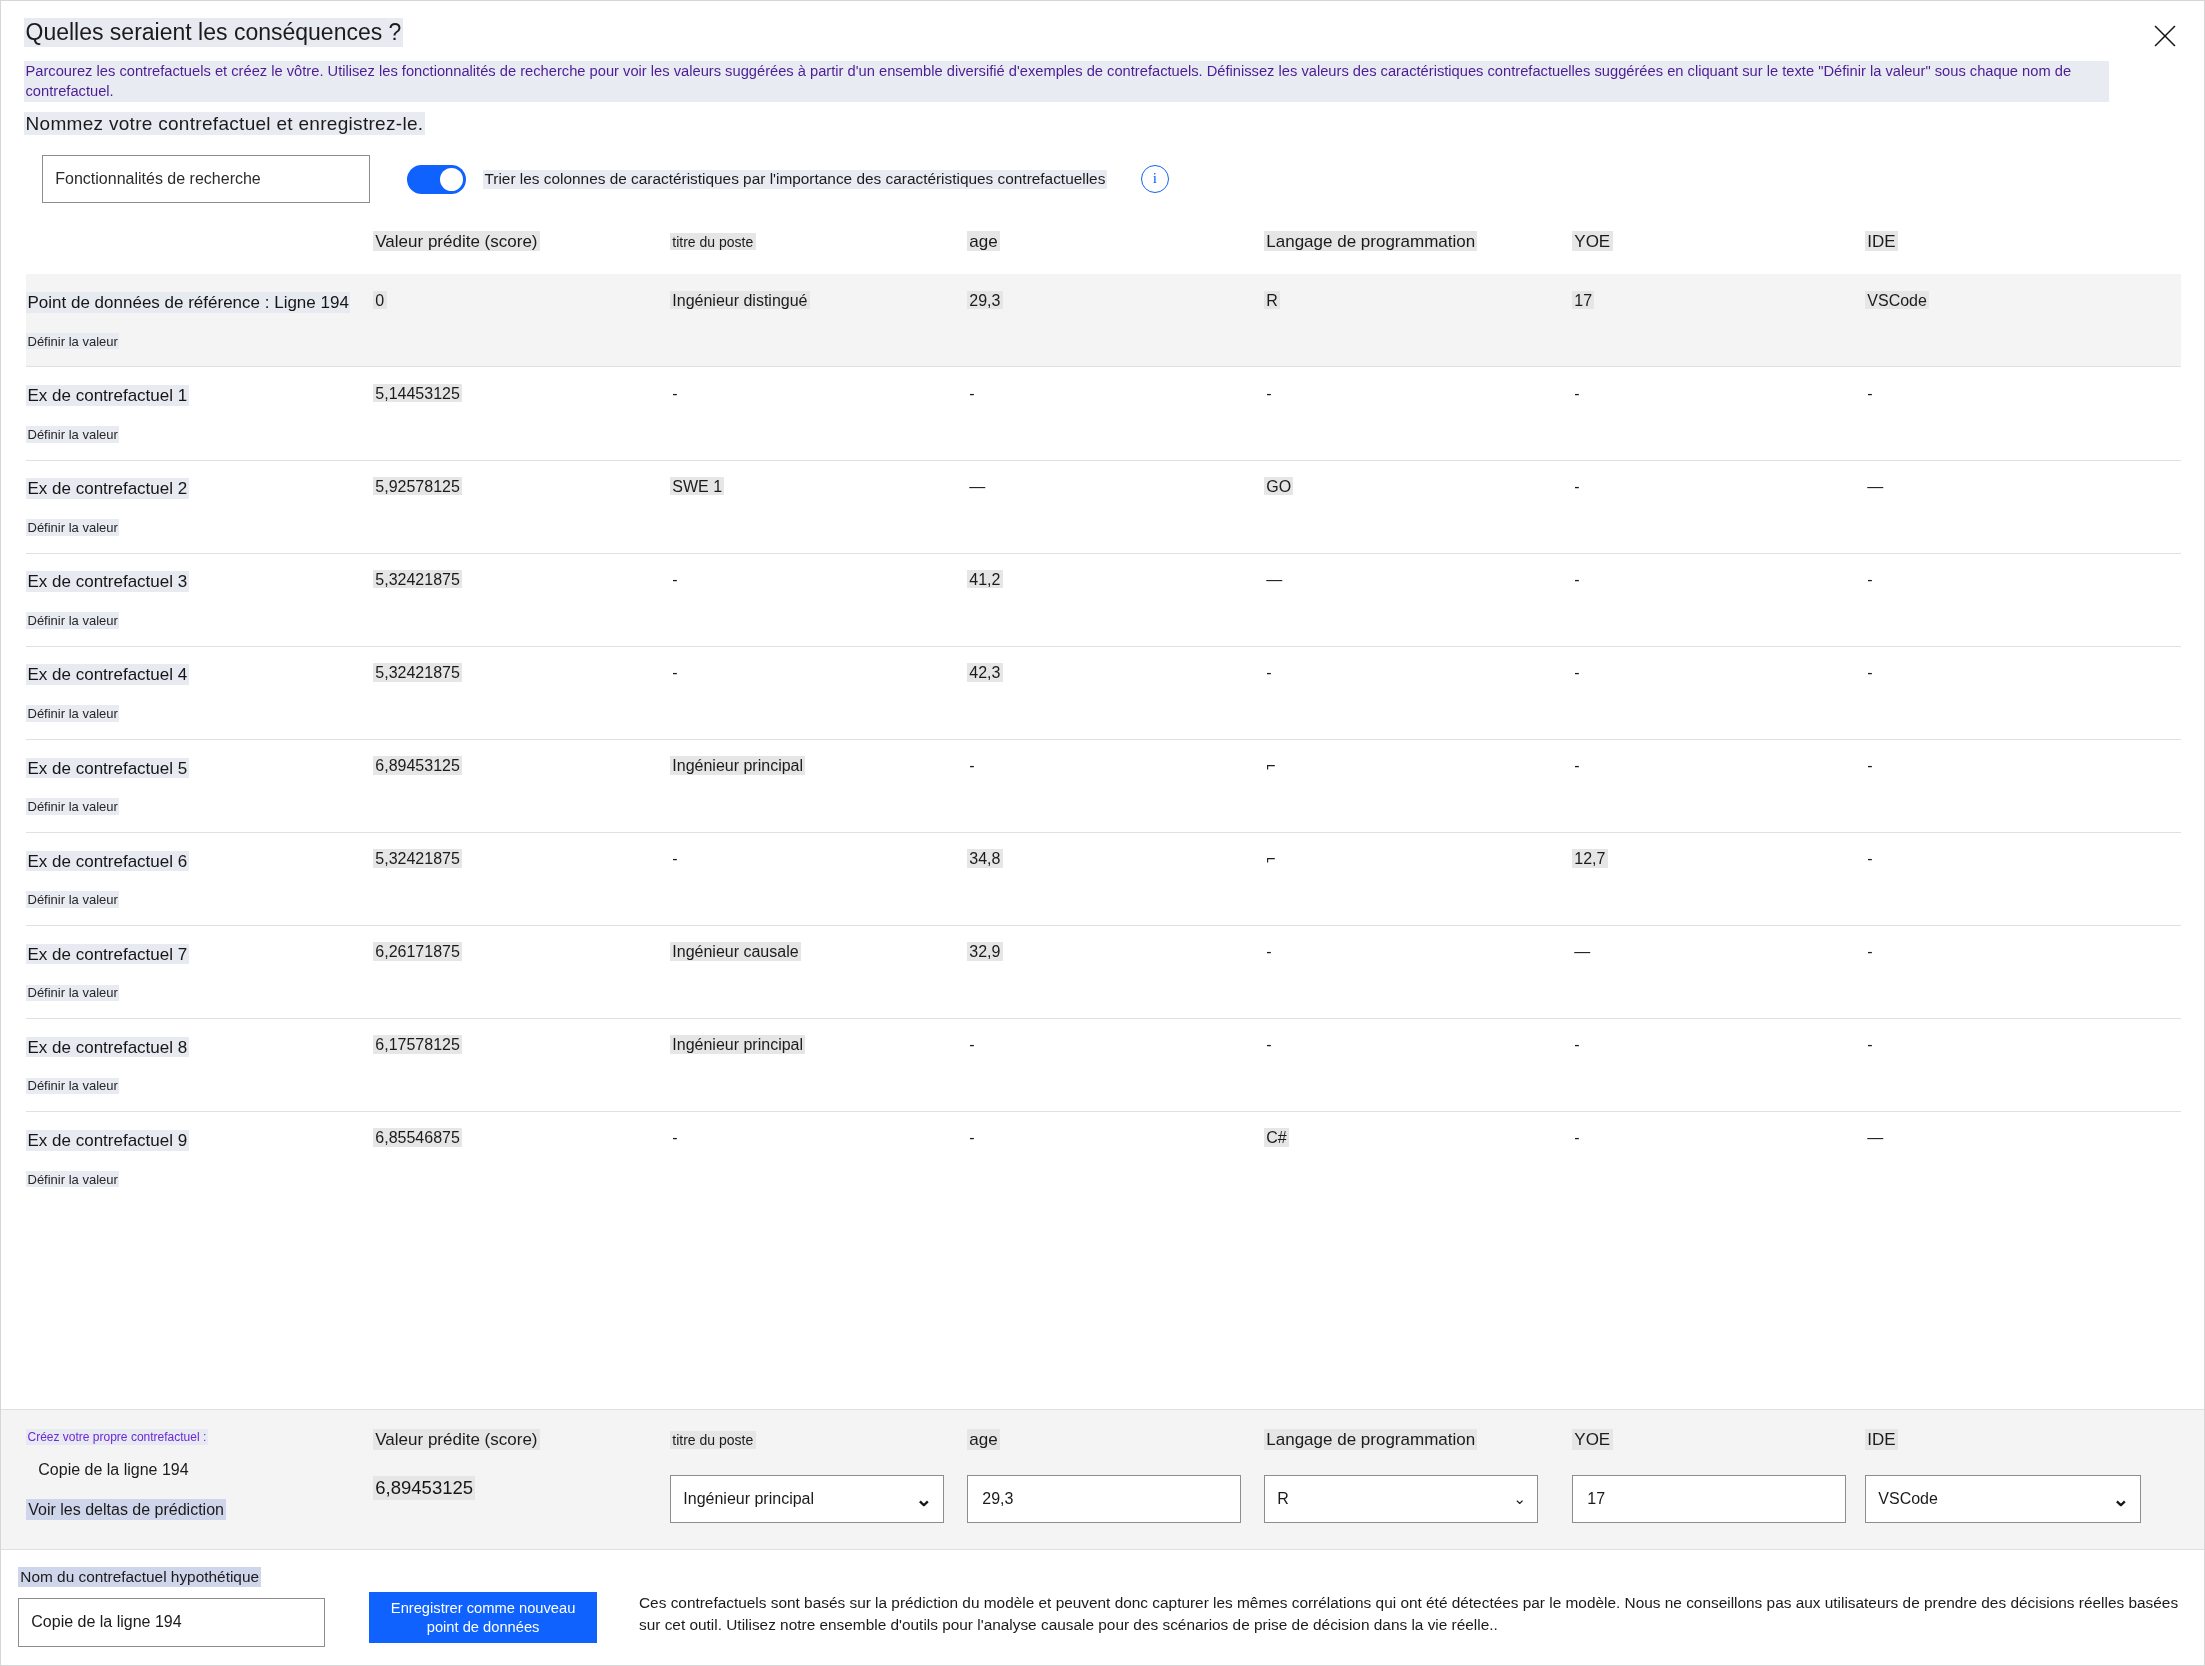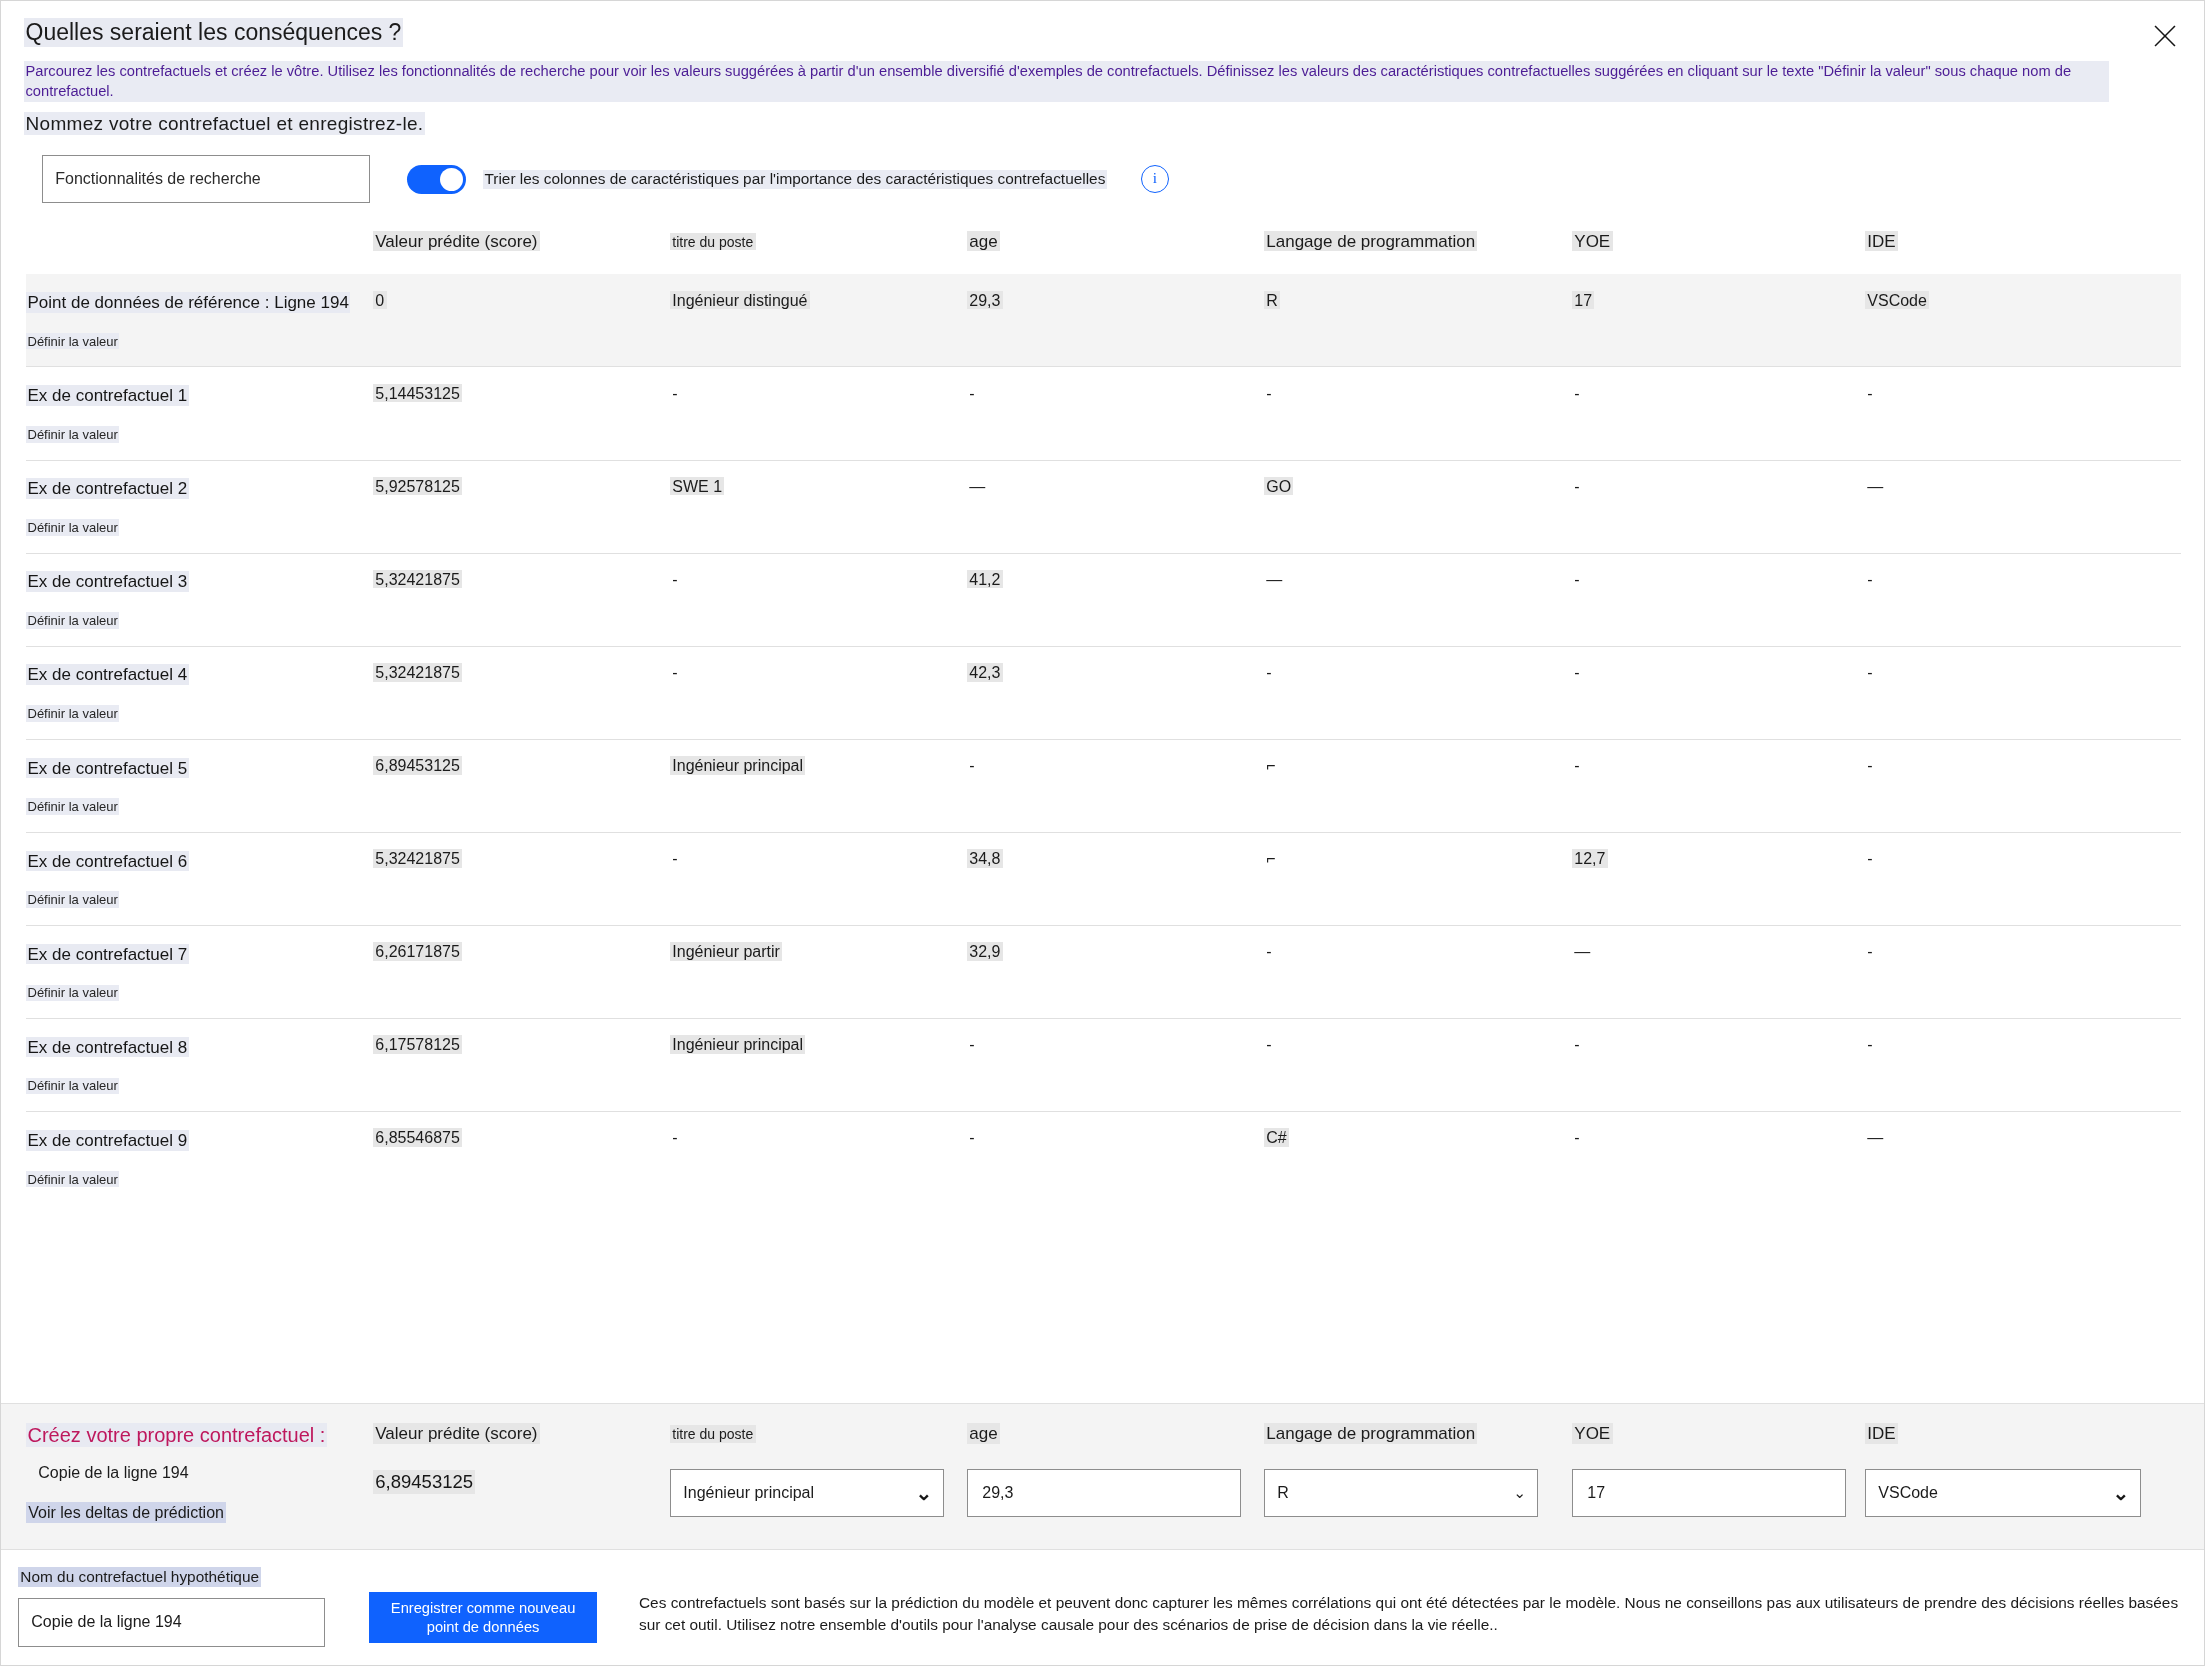--- a/index.html
+++ b/index.html
@@ -188,22 +188,22 @@
   .create-row {
     background: #f4f4f4;
     padding: 20px 23px 26px 25px;
     display: grid;
     grid-template-columns: 347px 297px 297px 297px 308px 293px 316px;
     align-items: start;
     flex: 0 0 auto;
     border-top: 0.8px solid #e0e0e0;
   }
   .create-label {
-    font-size: 20px;
-    color: #be185d;
+    font-size: 12px;
+    color: #6d28d9;
   }
   .create-label .hl { background: #e8eaf2; padding: 0.8px 1.5px; }
   .copy-name {
     margin-top: 17px;
     font-size: 16px;
     color: #1b1b1b;
     padding-left: 12.3px;
   }
   .see-deltas {
     margin-top: 20px;
@@ -451,21 +451,21 @@
           <td><span class="val">12,7</span></td>
           <td><span class="val plain">-</span></td>
         </tr>
 
         <tr>
           <td class="rowlabel">
             <div class="rowname"><span class="hl">Ex de contrefactuel 7</span></div>
             <span class="setvalue">Définir la valeur</span>
           </td>
           <td><span class="val">6,26171875</span></td>
-          <td><span class="val">Ingénieur partir</span></td>
+          <td><span class="val">Ingénieur causale</span></td>
           <td><span class="val">32,9</span></td>
           <td><span class="val plain">-</span></td>
           <td><span class="val plain">—</span></td>
           <td><span class="val plain">-</span></td>
         </tr>
 
         <tr>
           <td class="rowlabel">
             <div class="rowname"><span class="hl">Ex de contrefactuel 8</span></div>
             <span class="setvalue">Définir la valeur</span>

